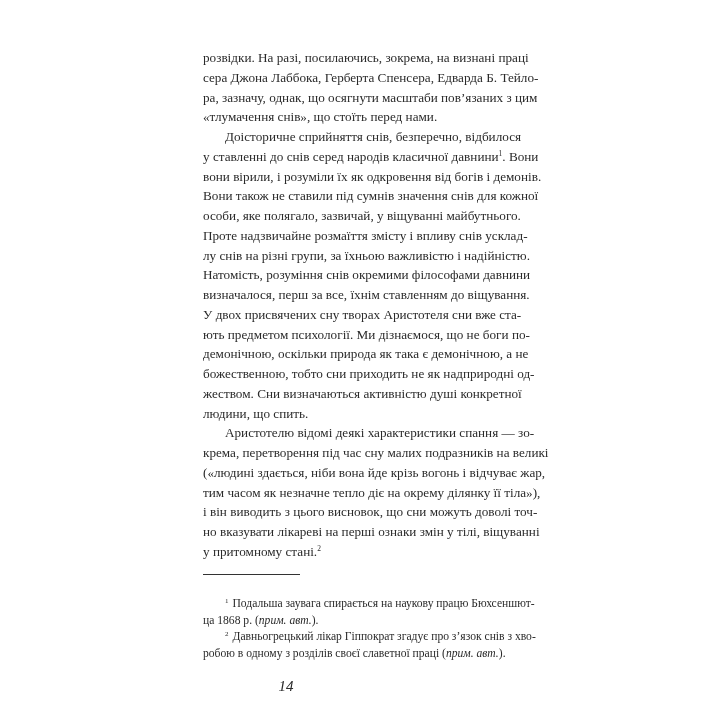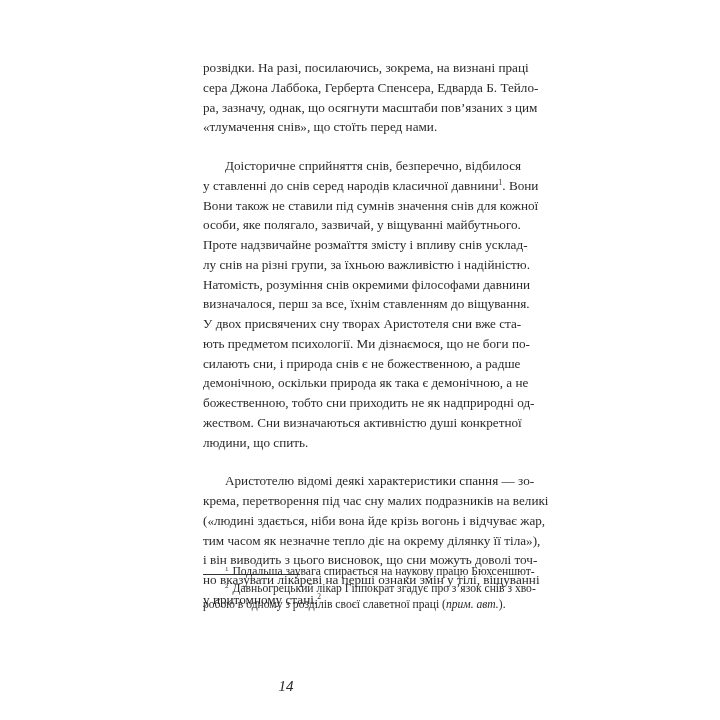--- a/index.html
+++ b/index.html
@@ -3,34 +3,34 @@
 <meta charset="utf-8">
 <style>
   html, body { margin: 0; padding: 0; }
   body {
     width: 720px; height: 720px; background: #ffffff;
     position: relative; overflow: hidden;
     font-family: "Liberation Serif", "DejaVu Serif", serif;
     color: #2a2a2a;
   }
   .page {
-    position: absolute; left: 203px; top: 58px; width: 315px;
+    position: absolute; left: 203px; top: 48px; width: 315px;
   }
   .line {
     font-size: 13.2px; line-height: 19.75px; height: 19.75px;
     white-space: nowrap; text-align: justify; text-align-last: justify;
     overflow: visible;
   }
   .line.last { text-align-last: left; }
-  .line.indent { padding-left: 22px; margin-top: 19px; }
+  .line.indent { padding-left: 22px; }
   sup { font-size: 7.5px; vertical-align: 5px; line-height: 0; }
   .rule {
     position: absolute; left: 203px; top: 574px; width: 97px; height: 1px; background: #333;
   }
-  .footnotes { position: absolute; left: 203px; top: 564px; width: 315px; }
+  .footnotes { position: absolute; left: 203px; top: 596px; width: 315px; }
   .fn {
     font-size: 11.6px; line-height: 16.5px; height: 16.5px; white-space: nowrap;
     text-align: justify; text-align-last: justify;
   }
   .fn.last { text-align-last: left; }
   .fn.indent { padding-left: 22px; }
   .fn sup { font-size: 7px; vertical-align: 4px; margin-right: 4px; }
   .pagenum {
     position: absolute; left: 0; width: 572px; top: 678px; text-align: center;
     font-style: italic; font-size: 15px;
@@ -40,43 +40,44 @@
 </head>
 <body>
 
 <div class="page" id="body">
     <div class="line"><span>розвідки. На разі, посилаючись, зокрема, на визнані праці</span></div>
     <div class="line"><span>сера Джона Лаббока, Герберта Спенсера, Едварда Б. Тейло-</span></div>
     <div class="line"><span>ра, зазначу, однак, що осягнути масштаби пов’язаних з цим</span></div>
     <div class="line last"><span>«тлумачення снів», що стоїть перед нами.</span></div>
     <div class="line indent"><span>Доісторичне сприйняття снів, безперечно, відбилося</span></div>
     <div class="line"><span>у ставленні до снів серед народів класичної давнини</span><sup>1</sup><span>. Вони</span></div>
+    <div class="line"><span>вони вірили, і розуміли їх як одкровення від богів і демонів.</span></div>
     <div class="line"><span>Вони також не ставили під сумнів значення снів для кожної</span></div>
     <div class="line"><span>особи, яке полягало, зазвичай, у віщуванні майбутнього.</span></div>
     <div class="line"><span>Проте надзвичайне розмаїття змісту і впливу снів усклад-</span></div>
     <div class="line"><span>лу снів на різні групи, за їхньою важливістю і надійністю.</span></div>
     <div class="line"><span>Натомість, розуміння снів окремими філософами давнини</span></div>
     <div class="line"><span>визначалося, перш за все, їхнім ставленням до віщування.</span></div>
     <div class="line"><span>У двох присвячених сну творах Аристотеля сни вже ста-</span></div>
     <div class="line"><span>ють предметом психології. Ми дізнаємося, що не боги по-</span></div>
-    <div class="line"><span>силають сни, і природа снів є не божественною, а радше</span></div>
     <div class="line"><span>демонічною, оскільки природа як така є демонічною, а не</span></div>
     <div class="line"><span>божественною, тобто сни приходить не як надприродні од-</span></div>
     <div class="line"><span>жеством. Сни визначаються активністю душі конкретної</span></div>
     <div class="line last"><span>людини, що спить.</span></div>
     <div class="line indent"><span>Аристотелю відомі деякі характеристики спання — зо-</span></div>
     <div class="line"><span>крема, перетворення під час сну малих подразників на великі</span></div>
     <div class="line"><span>(«людині здається, ніби вона йде крізь вогонь і відчуває жар,</span></div>
     <div class="line"><span>тим часом як незначне тепло діє на окрему ділянку її тіла»),</span></div>
     <div class="line"><span>і він виводить з цього висновок, що сни можуть доволі точ-</span></div>
     <div class="line"><span>но вказувати лікареві на перші ознаки змін у тілі, віщуванні</span></div>
     <div class="line last"><span>у притомному стані.</span><sup>2</sup><span></span></div>
   </div>
 
 <div class="rule"></div>
 
 <div class="footnotes">
   <div class="fn indent"><sup>1</sup><span>Подальша заувага спирається на наукову працю Бюхсеншют-</span></div>
+  <div class="fn last"><span>ца 1868 р. (</span><em>прим. авт.</em><span>).</span></div>
   <div class="fn indent"><sup>2</sup><span>Давньогрецький лікар Гіппократ згадує про з’язок снів з хво-</span></div>
   <div class="fn last"><span>робою в одному з розділів своєї славетної праці (</span><em>прим. авт.</em><span>).</span></div>
 </div>
 
 <div class="pagenum">14</div>
 
 </body></html>

